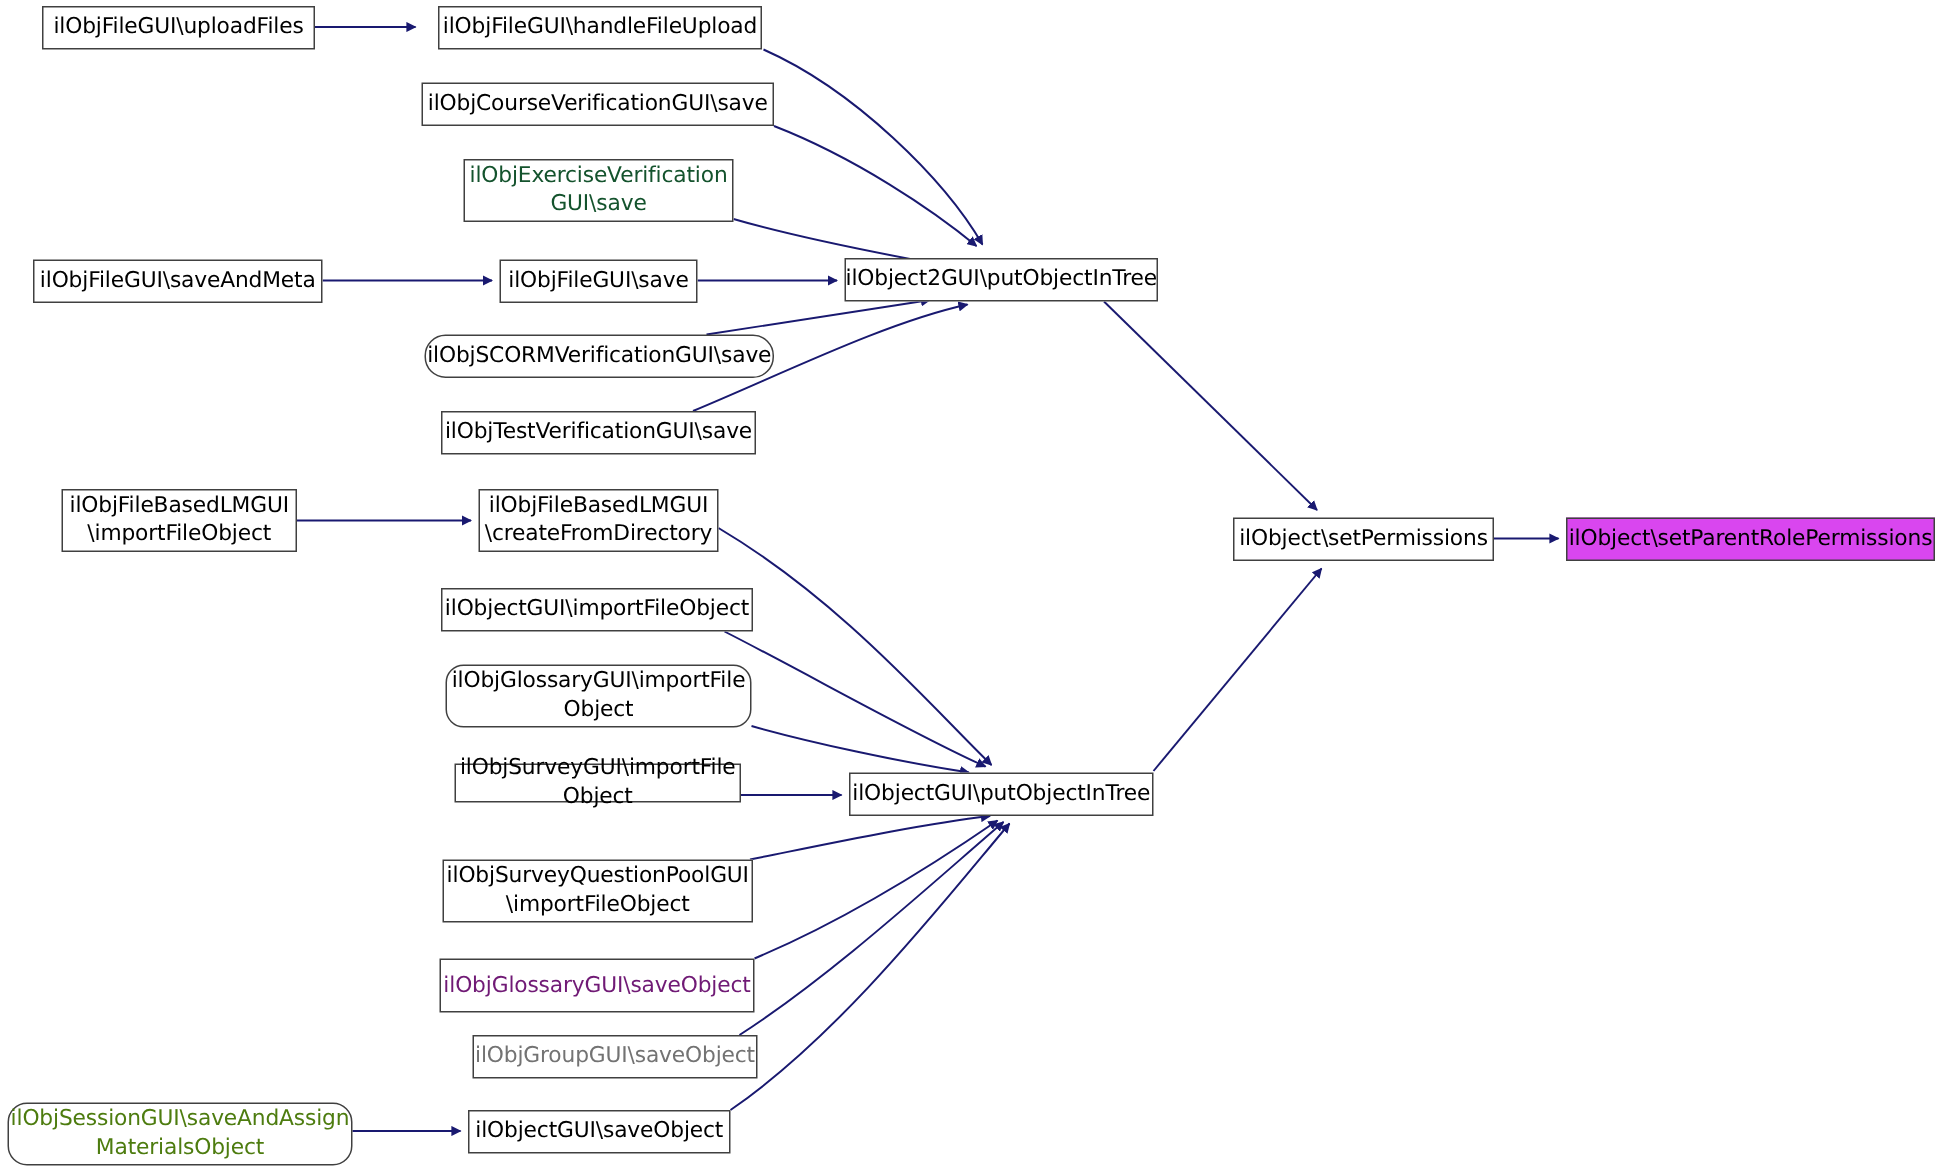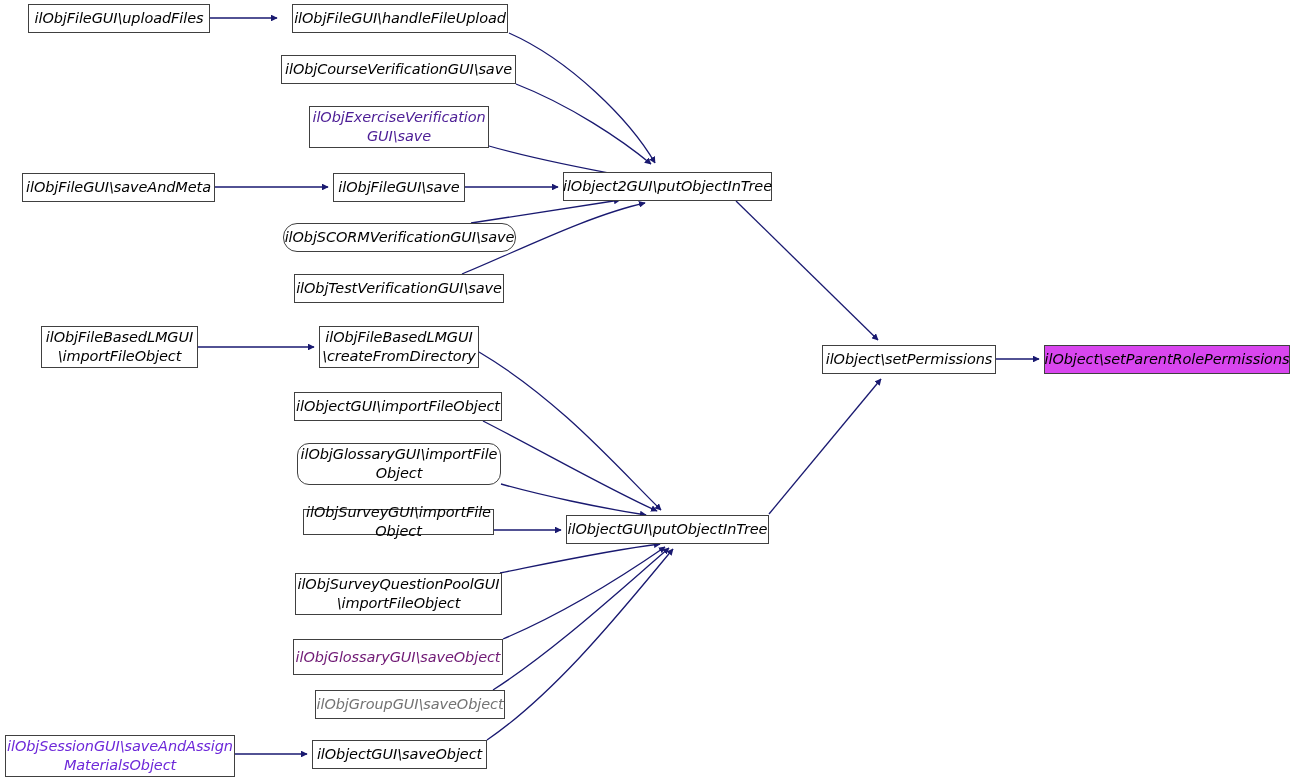--- a/index.html
+++ b/index.html
@@ -41,21 +41,20 @@
     white-space: pre-line;
     z-index: 2;
   }
   .node.highlight {
     background: #d946ef;
     border: 1px solid #404040;
   }
   .node span {
     display: block;
     padding: 0 4px;
-    font-style: italic;
   }
 </style>
 </head>
 <body>
 
 <div id="graph">
 
   <svg id="edge-layer" viewBox="0 0 1295 781" xmlns="http://www.w3.org/2000/svg">
     <defs>
       <marker id="arrowhead" viewBox="0 0 10 10" refX="9" refY="5" markerWidth="5.2" markerHeight="5.2" orient="auto-start-reverse">
@@ -84,21 +83,21 @@
         <path d="M 769,514 L 881,379" fill="none" stroke="#191970" stroke-width="1.3" marker-end="url(#arrowhead)"></path>
         <path d="M 996,359 L 1039,359" fill="none" stroke="#191970" stroke-width="1.3" marker-end="url(#arrowhead)"></path>
         <path d="M 235,754 L 307,754" fill="none" stroke="#191970" stroke-width="1.3" marker-end="url(#arrowhead)"></path>
       </g>
   </svg>
 
   <div id="nodes-group">
       <div class="node" style="left: 28px; top: 4px; width: 182px; height: 29px; border-color: rgb(64, 64, 64); color: rgb(0, 0, 0);"><span>ilObjFileGUI\uploadFiles</span></div>
       <div class="node" style="left: 292px; top: 4px; width: 216px; height: 29px; border-color: rgb(64, 64, 64); color: rgb(0, 0, 0);"><span>ilObjFileGUI\handleFileUpload</span></div>
       <div class="node" style="left: 281px; top: 55px; width: 235px; height: 29px; border-color: rgb(64, 64, 64); color: rgb(0, 0, 0);"><span>ilObjCourseVerificationGUI\save</span></div>
-      <div class="node" style="left: 309px; top: 106px; width: 180px; height: 42px; border-color: rgb(64, 64, 64); color: #4c1d95;"><span>ilObjExerciseVerification
+      <div class="node" style="left: 309px; top: 106px; width: 180px; height: 42px; border-color: rgb(64, 64, 64); color: #14532d;"><span>ilObjExerciseVerification
 GUI\save</span></div>
       <div class="node" style="left: 22px; top: 173px; width: 193px; height: 29px; border-color: rgb(64, 64, 64); color: rgb(0, 0, 0);"><span>ilObjFileGUI\saveAndMeta</span></div>
       <div class="node" style="left: 333px; top: 173px; width: 132px; height: 29px; border-color: rgb(64, 64, 64); color: rgb(0, 0, 0);"><span>ilObjFileGUI\save</span></div>
       <div class="node" style="left: 563px; top: 172px; width: 209px; height: 29px; border-color: rgb(64, 64, 64); color: rgb(0, 0, 0);"><span>ilObject2GUI\putObjectInTree</span></div>
       <div class="node" style="left: 283px; top: 223px; width: 233px; height: 29px; border-color: rgb(64, 64, 64); color: rgb(0, 0, 0); border-radius: 14px;"><span>ilObjSCORMVerificationGUI\save</span></div>
       <div class="node" style="left: 294px; top: 274px; width: 210px; height: 29px; border-color: rgb(64, 64, 64); color: rgb(0, 0, 0);"><span>ilObjTestVerificationGUI\save</span></div>
       <div class="node" style="left: 41px; top: 326px; width: 157px; height: 42px; border-color: rgb(64, 64, 64); color: rgb(0, 0, 0);"><span>ilObjFileBasedLMGUI
 \importFileObject</span></div>
       <div class="node" style="left: 319px; top: 326px; width: 160px; height: 42px; border-color: rgb(64, 64, 64); color: rgb(0, 0, 0);"><span>ilObjFileBasedLMGUI
 \createFromDirectory</span></div>
@@ -107,18 +106,18 @@
       <div class="node" style="left: 294px; top: 392px; width: 208px; height: 29px; border-color: rgb(64, 64, 64); color: rgb(0, 0, 0);"><span>ilObjectGUI\importFileObject</span></div>
       <div class="node" style="left: 297px; top: 443px; width: 204px; height: 42px; border-color: rgb(64, 64, 64); color: rgb(0, 0, 0); border-radius: 12px;"><span>ilObjGlossaryGUI\importFile
 Object</span></div>
       <div class="node" style="left: 303px; top: 509px; width: 191px; height: 26px; border-color: rgb(64, 64, 64); color: rgb(0, 0, 0);"><span>ilObjSurveyGUI\importFile
 Object</span></div>
       <div class="node" style="left: 566px; top: 515px; width: 203px; height: 29px; border-color: rgb(64, 64, 64); color: rgb(0, 0, 0);"><span>ilObjectGUI\putObjectInTree</span></div>
       <div class="node" style="left: 295px; top: 573px; width: 207px; height: 42px; border-color: rgb(64, 64, 64); color: rgb(0, 0, 0);"><span>ilObjSurveyQuestionPoolGUI
 \importFileObject</span></div>
       <div class="node" style="left: 293px; top: 639px; width: 210px; height: 36px; border-color: rgb(64, 64, 64); color: #701a75;"><span>ilObjGlossaryGUI\saveObject</span></div>
       <div class="node" style="left: 315px; top: 690px; width: 190px; height: 29px; border-color: rgb(64, 64, 64); color: #737373;"><span>ilObjGroupGUI\saveObject</span></div>
-      <div class="node" style="left: 5px; top: 735px; width: 230px; height: 42px; border-color: rgb(64, 64, 64); color: #6d28d9;"><span>ilObjSessionGUI\saveAndAssign
+      <div class="node" style="left: 5px; top: 735px; width: 230px; height: 42px; border-color: rgb(64, 64, 64); color: #4d7c0f; border-radius: 13px;"><span>ilObjSessionGUI\saveAndAssign
 MaterialsObject</span></div>
       <div class="node" style="left: 312px; top: 740px; width: 175px; height: 29px; border-color: rgb(64, 64, 64); color: rgb(0, 0, 0);"><span>ilObjectGUI\saveObject</span></div>
     </div>
 
 </div>
 
 </body></html>

